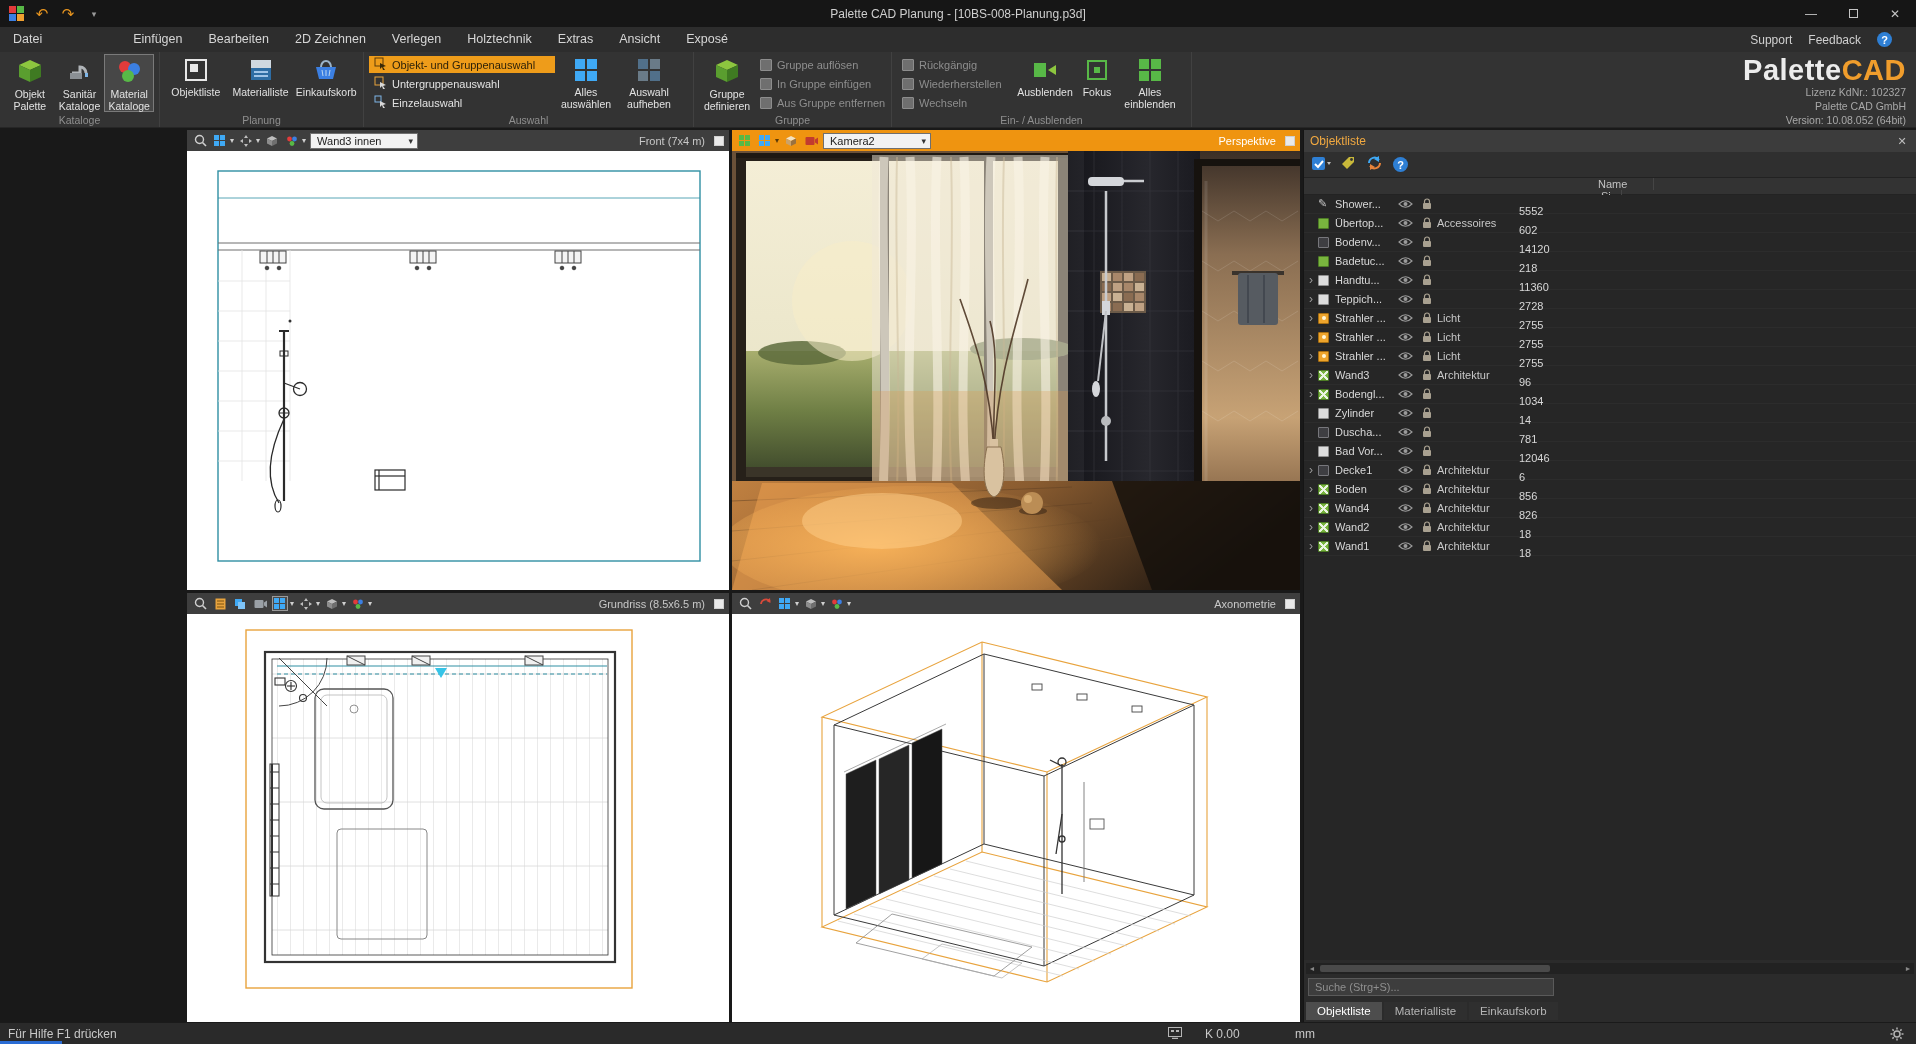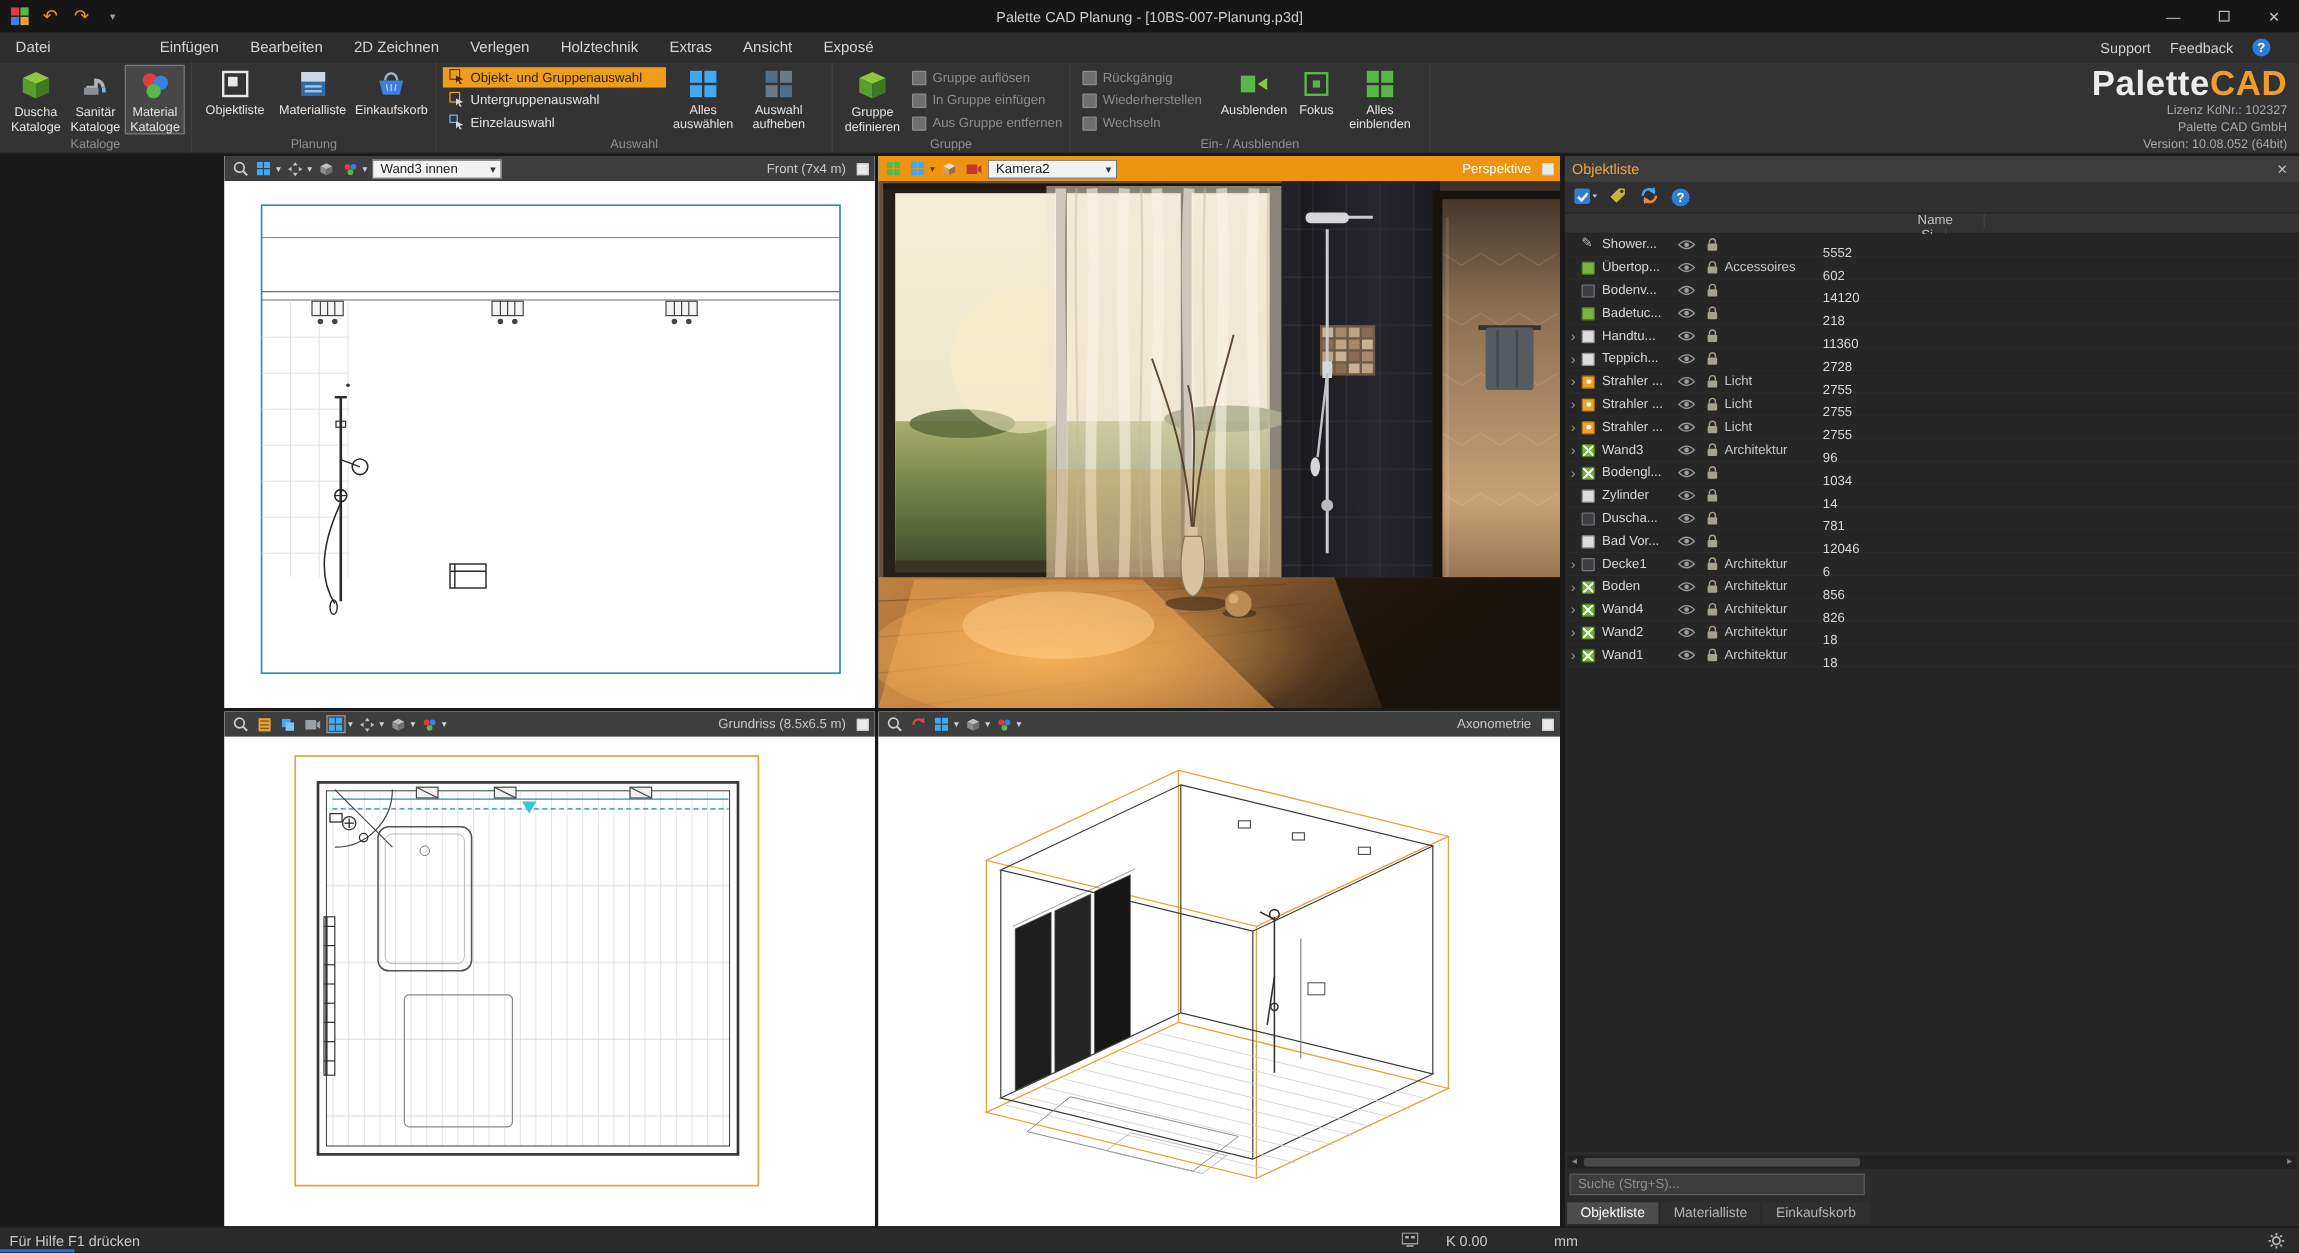--- a/index.html
+++ b/index.html
@@ -124,21 +124,21 @@
             <rect x="0" y="0" width="7" height="7" fill="#e23b3b"></rect>
             <rect x="8" y="0" width="7" height="7" fill="#58b847"></rect>
             <rect x="0" y="8" width="7" height="7" fill="#3b7fe2"></rect>
             <rect x="8" y="8" width="7" height="7" fill="#f0a030"></rect>
           </svg>
       </span>
       <span class="tb-ic tb-undo">↶</span>
       <span class="tb-ic tb-redo">↷</span>
       <span class="tb-ic tb-caret">▾</span>
     </div>
-    <div class="tb-title">Palette CAD Planung - [10BS-007-Planung.p3d]</div>
+    <div class="tb-title">Palette CAD Planung - [10BS-008-Planung.p3d]</div>
     <div class="tb-btns">
       <span class="tb-btn">—</span>
       <span class="tb-btn">
           <span class="tb-maxbox"></span>
         </span>
       <span class="tb-btn close">✕</span>
     </div>
   </div>
 
   <div class="menubar">
@@ -164,21 +164,21 @@
   <div class="ribbon">
 
     <div class="rgroup" style="width:160px">
       <div class="rg-body">
         <div class="rbtn">
           <span><svg width="28" height="28" viewBox="0 0 28 28">
                 <polygon points="14,3 25,8 14,13 3,8" fill="#8dc63f"></polygon>
                 <polygon points="3,8 14,13 14,25 3,20" fill="#5a9e2f"></polygon>
                 <polygon points="25,8 14,13 14,25 25,20" fill="#3f7a22"></polygon>
               </svg></span>
-          <span class="rlbl">Duscha Kataloge</span>
+          <span class="rlbl">Objekt Palette</span>
         </div>
         <div class="rbtn">
           <span><svg width="28" height="28" viewBox="0 0 28 28">
                 <path d="M6 16 h8 v-6 a6 6 0 0 1 6 6" stroke="#b0b4b8" stroke-width="3" fill="none"></path>
                 <rect x="4" y="16" width="12" height="6" fill="#8a8f94"></rect>
                 <rect x="19" y="16" width="3" height="4" fill="#7fb6e8"></rect>
               </svg></span>
           <span class="rlbl">Sanitär Kataloge</span>
         </div>
         <div class="rbtn selected">

